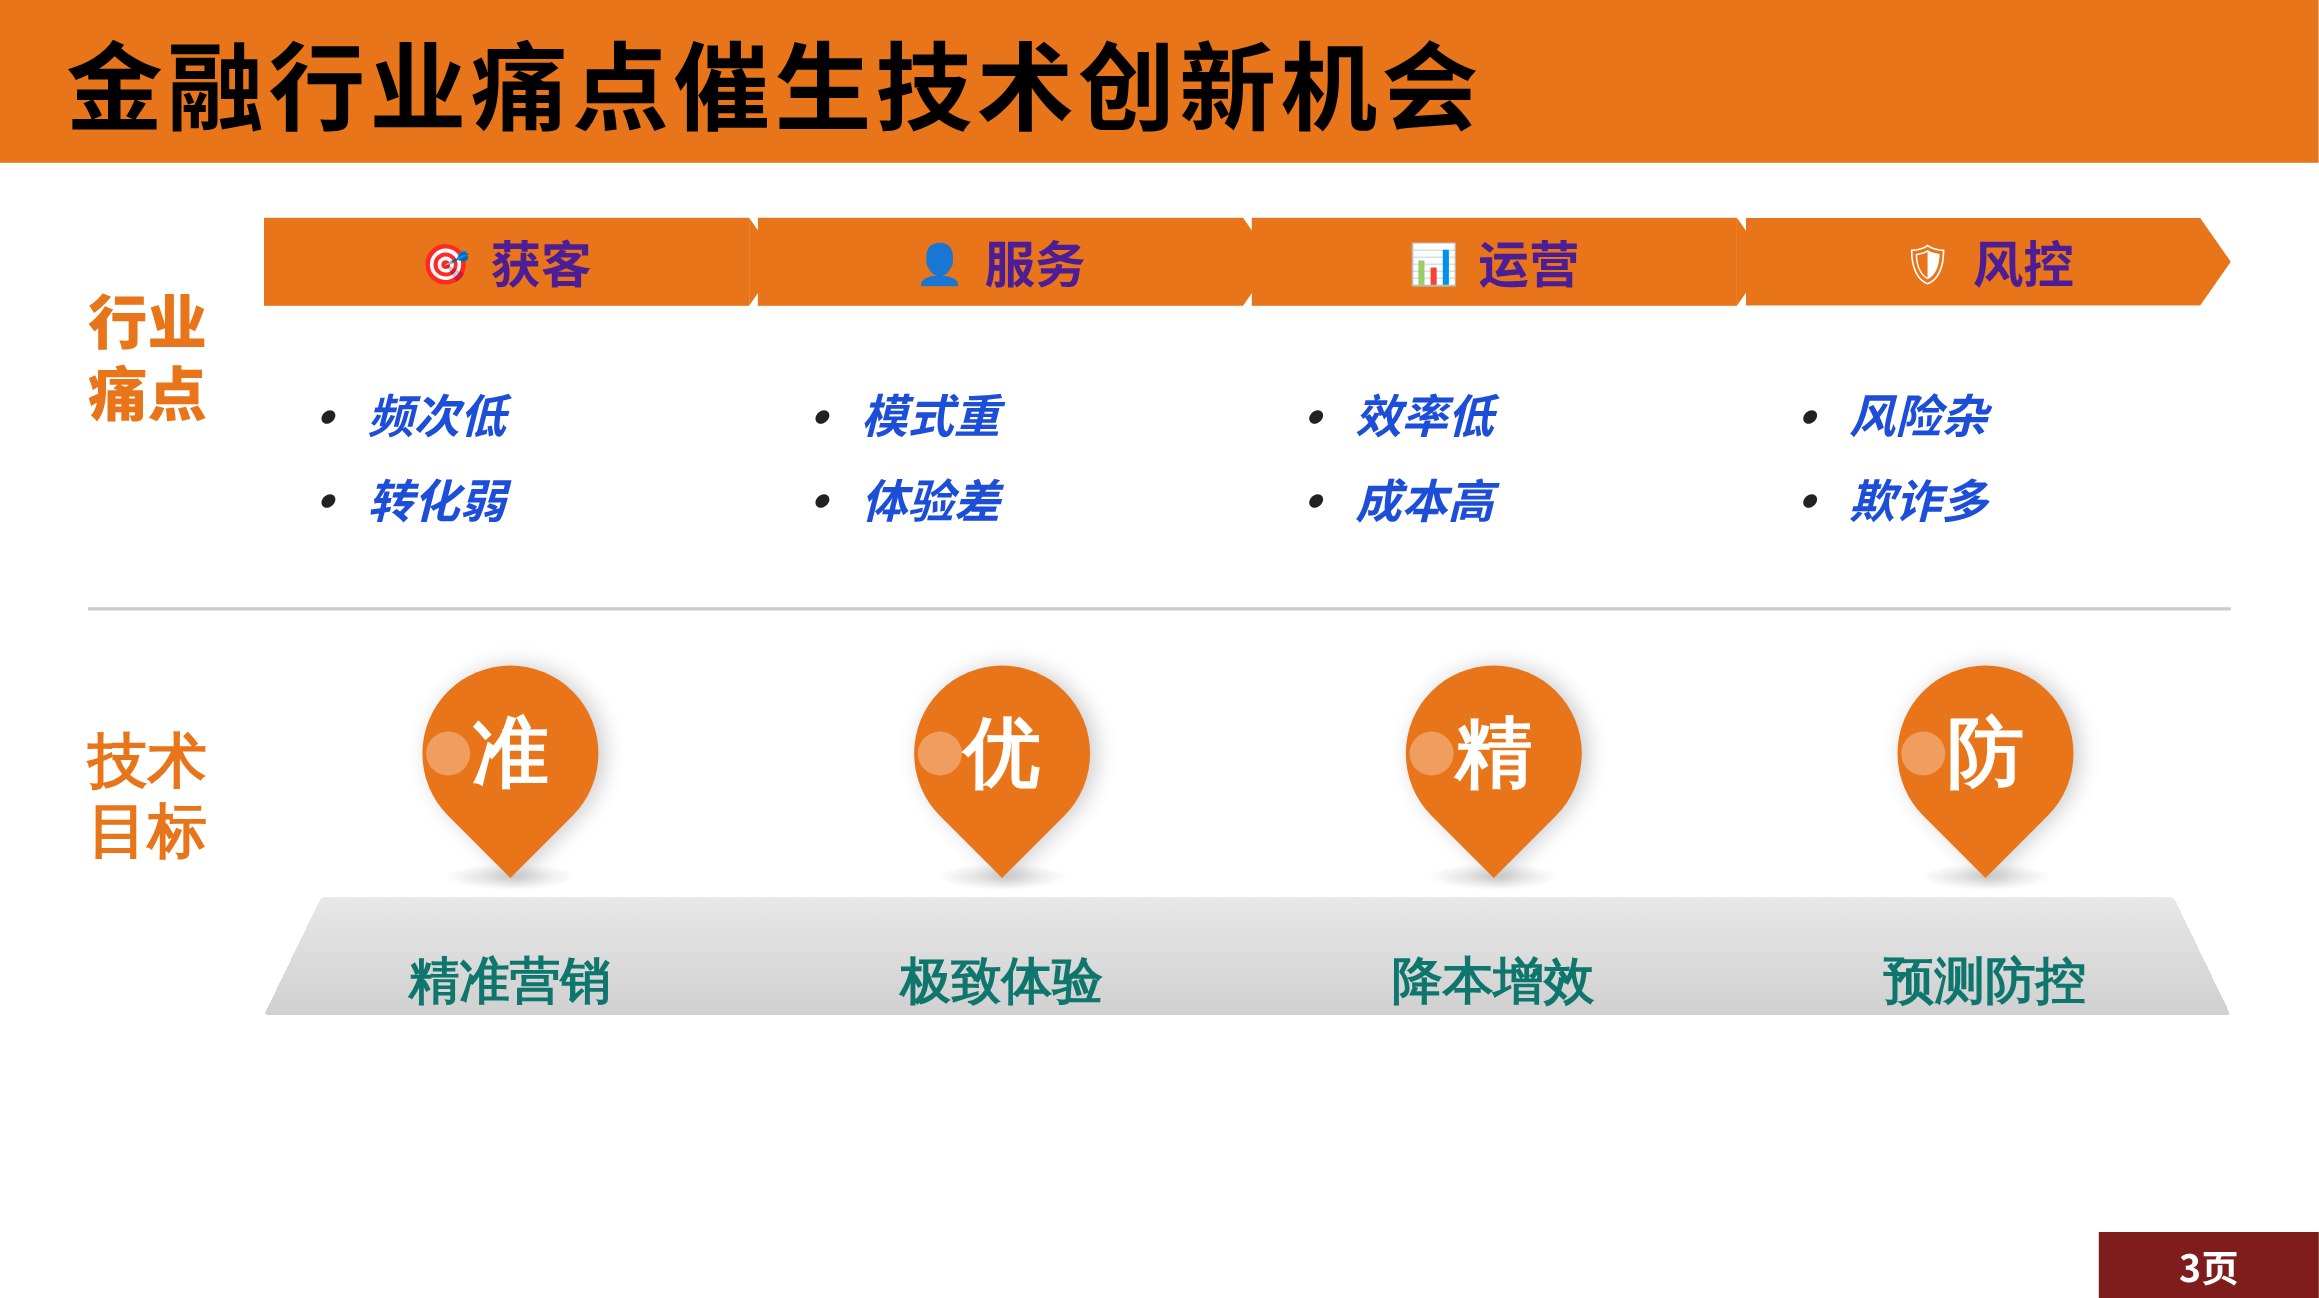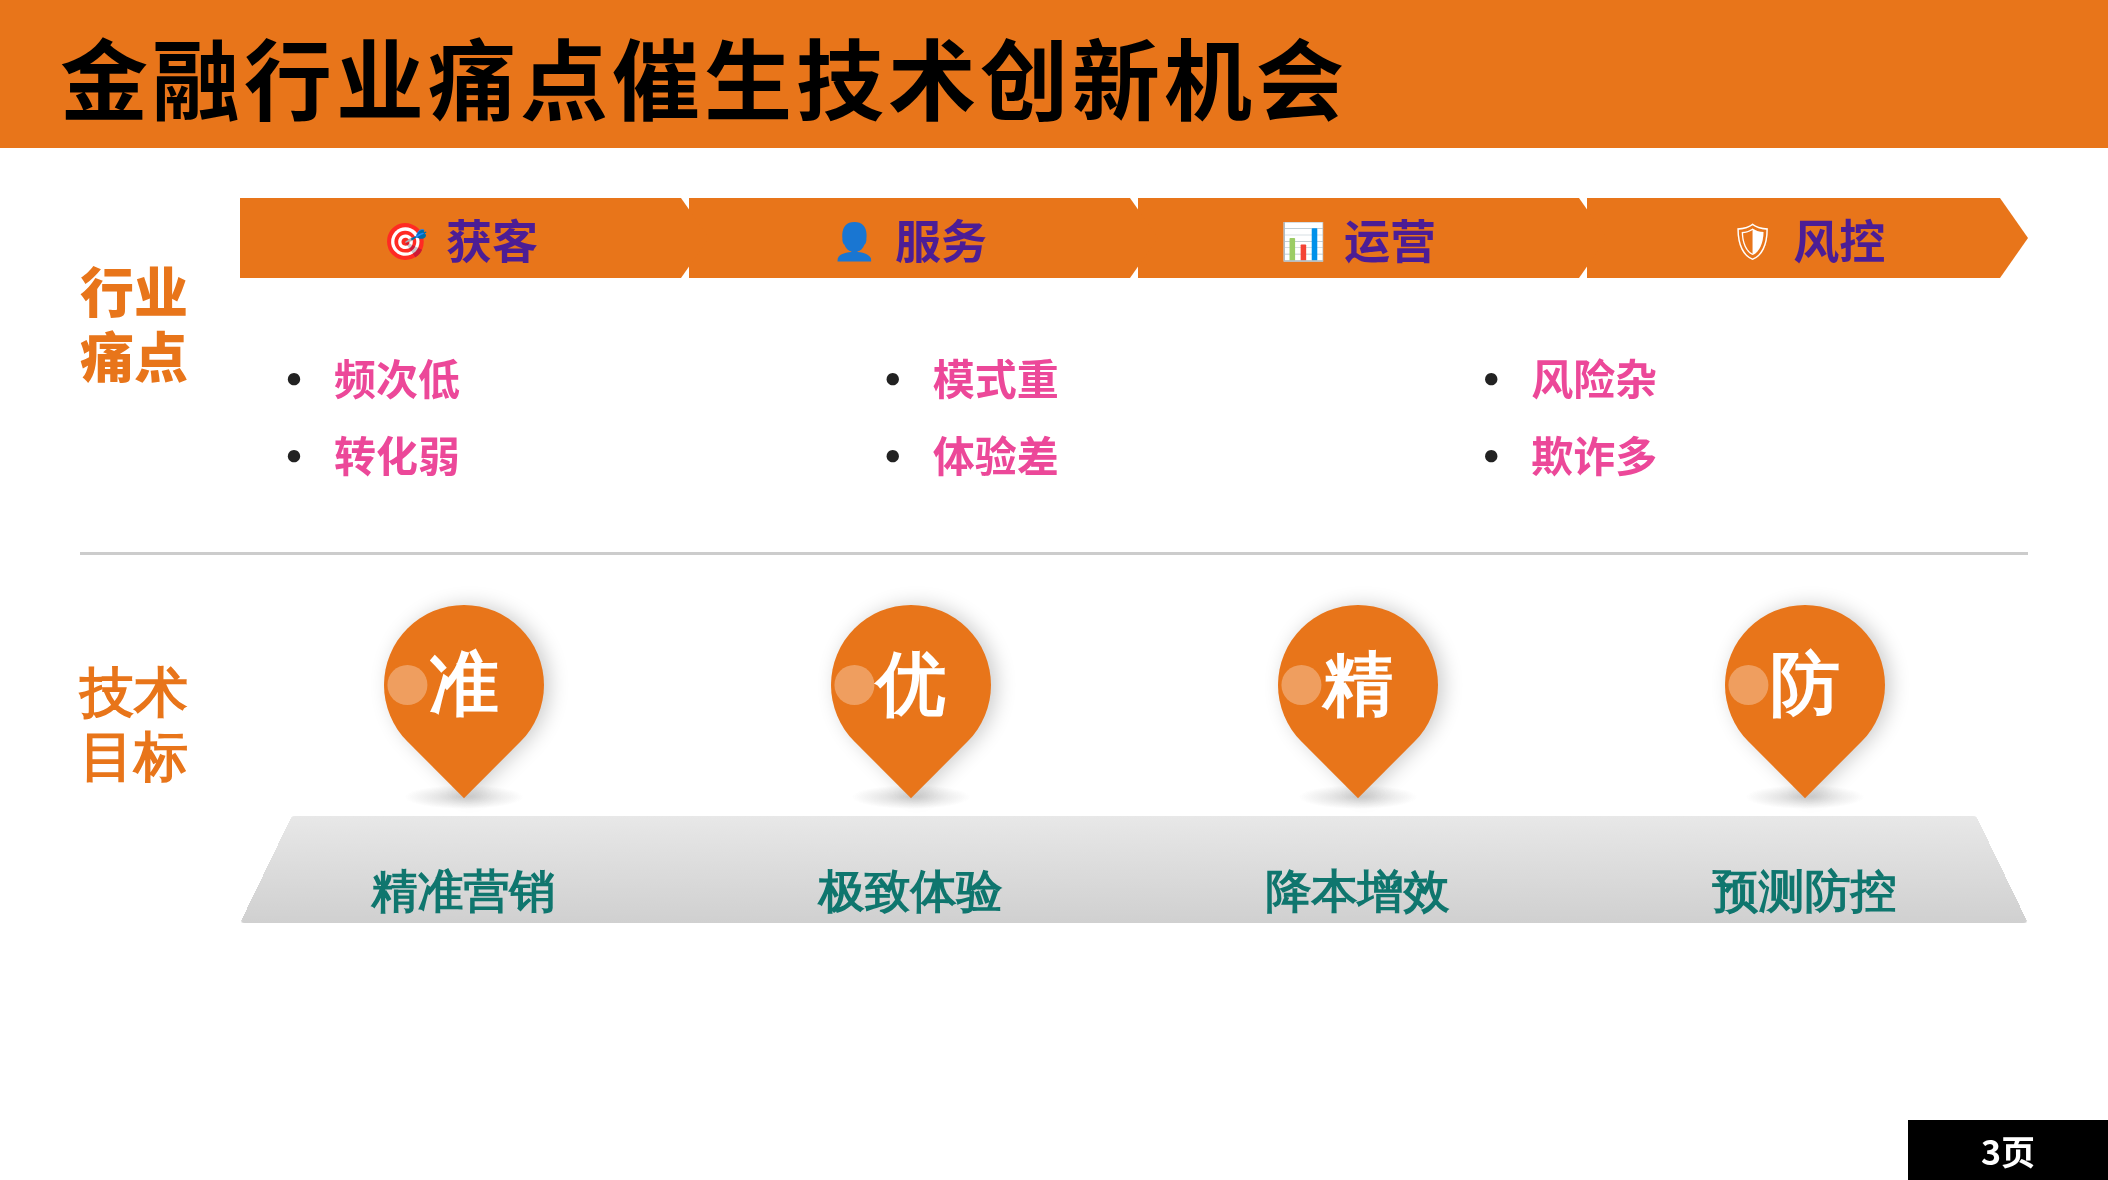--- a/index.html
+++ b/index.html
@@ -120,25 +120,26 @@
     }
 
     .pain-col {
       flex: 1;
       margin-right: 8px;
       padding: 20px 30px;
     }
     .pain-item {
       font-size: 42px;
       font-weight: 700;
-      color: #ec4899;
+      color: #1d4ed8;
       line-height: 1.6;
       display: flex;
       align-items: center;
       gap: 16px;
+      font-style: italic;
     }
     .pain-item::before {
       content: '•';
       color: #222;
       font-size: 48px;
     }
 
     
     #divider {
       width: 100%;
@@ -257,21 +258,21 @@
       margin-top: 32px;
     }
 
     
     #page-footer {
       position: fixed;
       bottom: 0;
       right: 0;
       width: 200px;
       height: 60px;
-      background: #000000;
+      background: #7f1d1d;
       display: flex;
       align-items: center;
       justify-content: center;
     }
     #page-footer span {
       color: #fff;
       font-size: 34px;
       font-weight: 700;
     }
   </style>
@@ -321,20 +322,24 @@
         <div class="pain-col">
           <div class="pain-item">频次低</div>
           <div class="pain-item">转化弱</div>
         </div>
 
         <div class="pain-col">
           <div class="pain-item">模式重</div>
           <div class="pain-item">体验差</div>
         </div>
 
+        <div class="pain-col">
+          <div class="pain-item">效率低</div>
+          <div class="pain-item">成本高</div>
+        </div>
 
         <div class="pain-col" style="margin-right:0;">
           <div class="pain-item">风险杂</div>
           <div class="pain-item">欺诈多</div>
         </div>
       </div>
     </div>
   </div>
 
   <div id="divider"></div>

